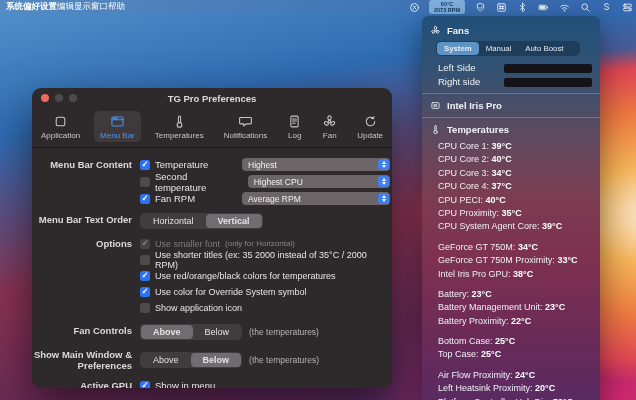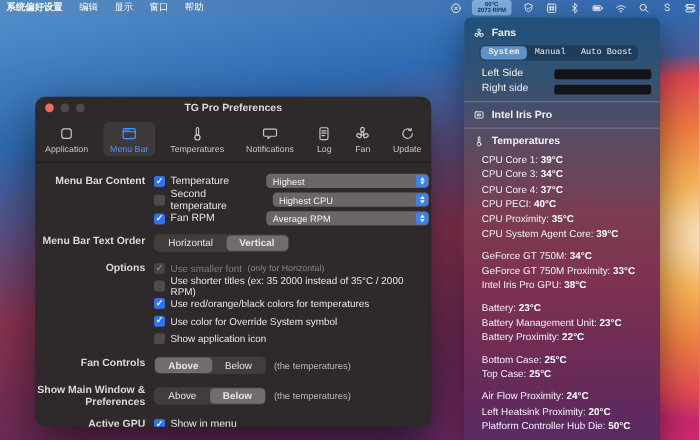--- a/index.html
+++ b/index.html
@@ -12,21 +12,21 @@
       radial-gradient(ellipse 300px 210px at 655px 215px, #f8ecdc 0%, #f4b257 24%, #ec7a41 48%, #dd4553 70%, rgba(221,69,83,0) 80%),
       radial-gradient(ellipse 380px 260px at 650px 420px, #d8286e 0%, #a62a68 45%, rgba(140,42,110,0) 72%),
       linear-gradient(168deg, #5291cd 0%, #2f6bb2 26%, #8a3352 55%, #6e2c56 74%, #50286a 100%);
   }
 
   
   .menubar { position:absolute; top:0; left:0; right:0; height:14px;
     background:linear-gradient(90deg, rgba(86,138,192,.92), rgba(52,104,176,.95));
     display:flex; align-items:center; justify-content:space-between;
     color:#fff; font-size:8.5px; padding:0 3px 0 6px; }
-  .mb-left { display:flex; align-items:center; gap:15px; }
+  .mb-left { display:flex; align-items:center; }
   .mb-left .menu-item { white-space:nowrap; }
   .mb-left .menu-item.app { font-weight:bold; }
   .mb-right { display:flex; align-items:center; gap:9px; }
   .mb-ic { width:12px; height:12px; display:flex; align-items:center; justify-content:center; }
   .mb-ic svg { width:11px; height:11px; stroke:#f2f6fb; fill:none; stroke-width:1.1; stroke-linecap:round; stroke-linejoin:round; }
   .tg-item { background:#7fb0e0; border-radius:3px; padding:1px 5px; text-align:center;
     color:#15385e; font-weight:bold; font-size:5.5px; line-height:1.18; }
 
   
   .window { position:absolute; left:32px; top:88px; width:360px; height:300px;
@@ -78,21 +78,21 @@
   .suffix { font-size:8.5px; color:#b9b5b7; }
 
   
   .panel { position:absolute; left:422px; top:16px; width:178px; height:392px;
     border-radius:6px; color:#eef1f5; font-size:9px;
     background:linear-gradient(180deg, #20507a 0%, #335272 14%, #5d4a60 30%, #7c3c51 46%, #7e3150 62%, #6c2b57 80%, #572a63 100%);
     box-shadow:0 10px 30px rgba(0,0,0,.45); padding:7px 0 6px; }
   .p-header { display:flex; align-items:center; gap:6px; padding:2px 8px; font-weight:bold; font-size:9.5px; }
   .p-header svg { width:11px; height:11px; stroke:#e8edf4; fill:none; stroke-width:1.1; stroke-linecap:round; stroke-linejoin:round; flex:none; }
   .p-seg { display:flex; align-items:center; background:rgba(10,25,40,.35); border-radius:5px;
-    margin:3px 8px 5px 14px; width:144px; font-size:7.8px; padding:1px;font-family:Liberation Mono, monospace; }
+    margin:3px 8px 5px 14px; width:144px; font-size:7.8px; padding:1px; }
   .p-seg .pseg { padding:2px 7px; border-radius:4px; color:#e4ebf3; white-space:nowrap; }
   .p-seg .pseg.sel { background:#5e93c6; font-weight:bold; }
   .fan-row { display:flex; align-items:flex-end; padding:2px 8px 2px 16px; height:14px; }
   .fan-row .fl { flex:1; font-size:9.5px; }
   .fan-bar { width:88px; height:9px; background:#141418; border-radius:2px; }
   .p-div { height:1px; background:rgba(255,255,255,.22); margin:4px 0; }
   .temp-list { padding:3px 8px 0 16px; }
   .temp-group { margin-bottom:7px; }
   .temp-row { height:13.4px; line-height:13.4px; white-space:nowrap; }
   .temp-val { font-weight:bold; color:#ffffff; }
@@ -389,20 +389,21 @@
   <div class="p-header">
     <svg viewBox="0 0 14 14">
         <rect x="6" y="1.8" width="2" height="6.4" rx="1"></rect>
         <circle cx="7" cy="10.2" r="2.2"></circle>
       </svg>
     <span>Temperatures</span>
   </div>
   <div class="temp-list">
       <div class="temp-group">
         <div class="temp-row"><span>CPU Core 1: </span><span class="temp-val">39°C</span></div>
+        <div class="temp-row"><span>CPU Core 2: </span><span class="temp-val">40°C</span></div>
         <div class="temp-row"><span>CPU Core 3: </span><span class="temp-val">34°C</span></div>
         <div class="temp-row"><span>CPU Core 4: </span><span class="temp-val">37°C</span></div>
         <div class="temp-row"><span>CPU PECI: </span><span class="temp-val">40°C</span></div>
         <div class="temp-row"><span>CPU Proximity: </span><span class="temp-val">35°C</span></div>
         <div class="temp-row"><span>CPU System Agent Core: </span><span class="temp-val">39°C</span></div>
       </div>
       <div class="temp-group">
         <div class="temp-row"><span>GeForce GT 750M: </span><span class="temp-val">34°C</span></div>
         <div class="temp-row"><span>GeForce GT 750M Proximity: </span><span class="temp-val">33°C</span></div>
         <div class="temp-row"><span>Intel Iris Pro GPU: </span><span class="temp-val">38°C</span></div>

